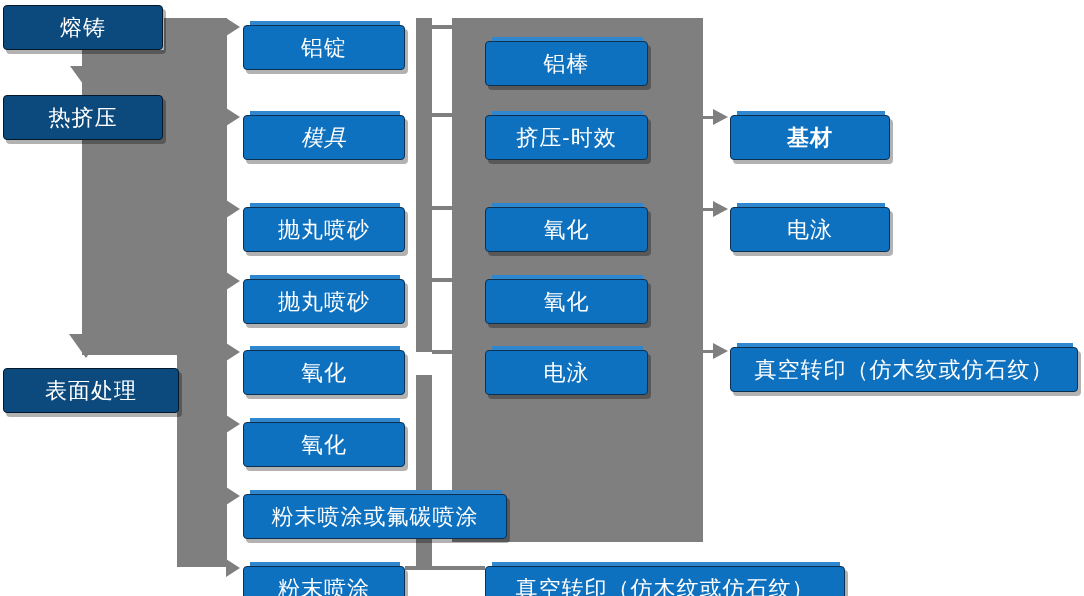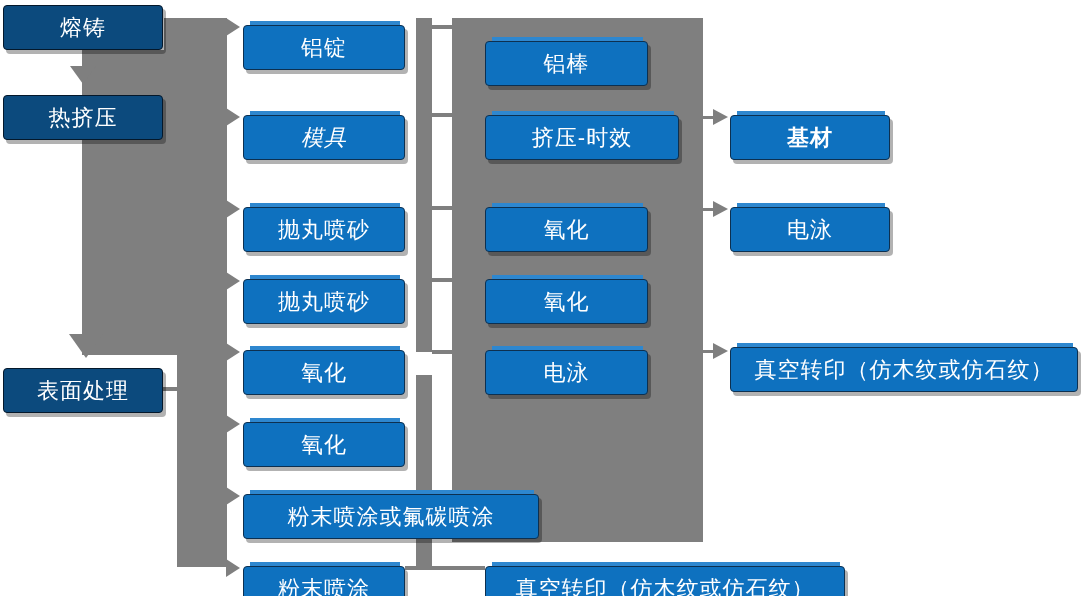--- a/index.html
+++ b/index.html
@@ -64,33 +64,33 @@
 
   <div class="g" style="left:703px;top:116px;width:11px;height:3px;"></div>
   <div class="arr-r sm" style="left:713px;top:109px;"></div>
   <div class="g" style="left:703px;top:208px;width:11px;height:3px;"></div>
   <div class="arr-r sm" style="left:713px;top:201px;"></div>
   <div class="g" style="left:703px;top:350px;width:11px;height:3px;"></div>
   <div class="arr-r sm" style="left:713px;top:343px;"></div>
 
   <div class="box stage" style="left:3px;top:5px;width:160px;">熔铸</div>
   <div class="box stage" style="left:3px;top:95px;width:160px;font-family:Liberation Serif, serif;">热挤压</div>
-  <div class="box stage" style="left:3px;top:368px;width:160px;">表面处理</div>
+  <div class="box stage" style="left:3px;top:368px;width:176px;">表面处理</div>
 
   <div class="box proc" style="left:243px;top:5px;width:162px;">铝锭</div>
   <div class="box proc" style="left:243px;top:95px;width:162px;font-style:italic;">模具</div>
   <div class="box proc" style="left:243px;top:187px;width:162px;">抛丸喷砂</div>
   <div class="box proc" style="left:243px;top:259px;width:162px;">抛丸喷砂</div>
   <div class="box proc" style="left:243px;top:330px;width:162px;">氧化</div>
   <div class="box proc" style="left:243px;top:402px;width:162px;">氧化</div>
-  <div class="box proc" style="left:243px;top:474px;width:296px;">粉末喷涂或氟碳喷涂</div>
+  <div class="box proc" style="left:243px;top:474px;width:264px;">粉末喷涂或氟碳喷涂</div>
   <div class="box proc" style="left:243px;top:546px;width:162px;">粉末喷涂</div>
 
   <div class="box proc" style="left:485px;top:21px;width:163px;">铝棒</div>
-  <div class="box proc" style="left:485px;top:95px;width:194px;">挤压-时效</div>
+  <div class="box proc" style="left:485px;top:95px;width:163px;">挤压-时效</div>
   <div class="box proc" style="left:485px;top:187px;width:163px;">氧化</div>
   <div class="box proc" style="left:485px;top:259px;width:163px;">氧化</div>
   <div class="box proc" style="left:485px;top:330px;width:163px;">电泳</div>
   <div class="box proc" style="left:485px;top:546px;width:360px;">真空转印（仿木纹或仿石纹）</div>
 
   <div class="box proc" style="left:730px;top:95px;width:160px;font-weight:bold;">基材</div>
   <div class="box proc" style="left:730px;top:187px;width:160px;">电泳</div>
   <div class="box proc" style="left:730px;top:327px;width:348px;">真空转印（仿木纹或仿石纹）</div>
 
 </div>

